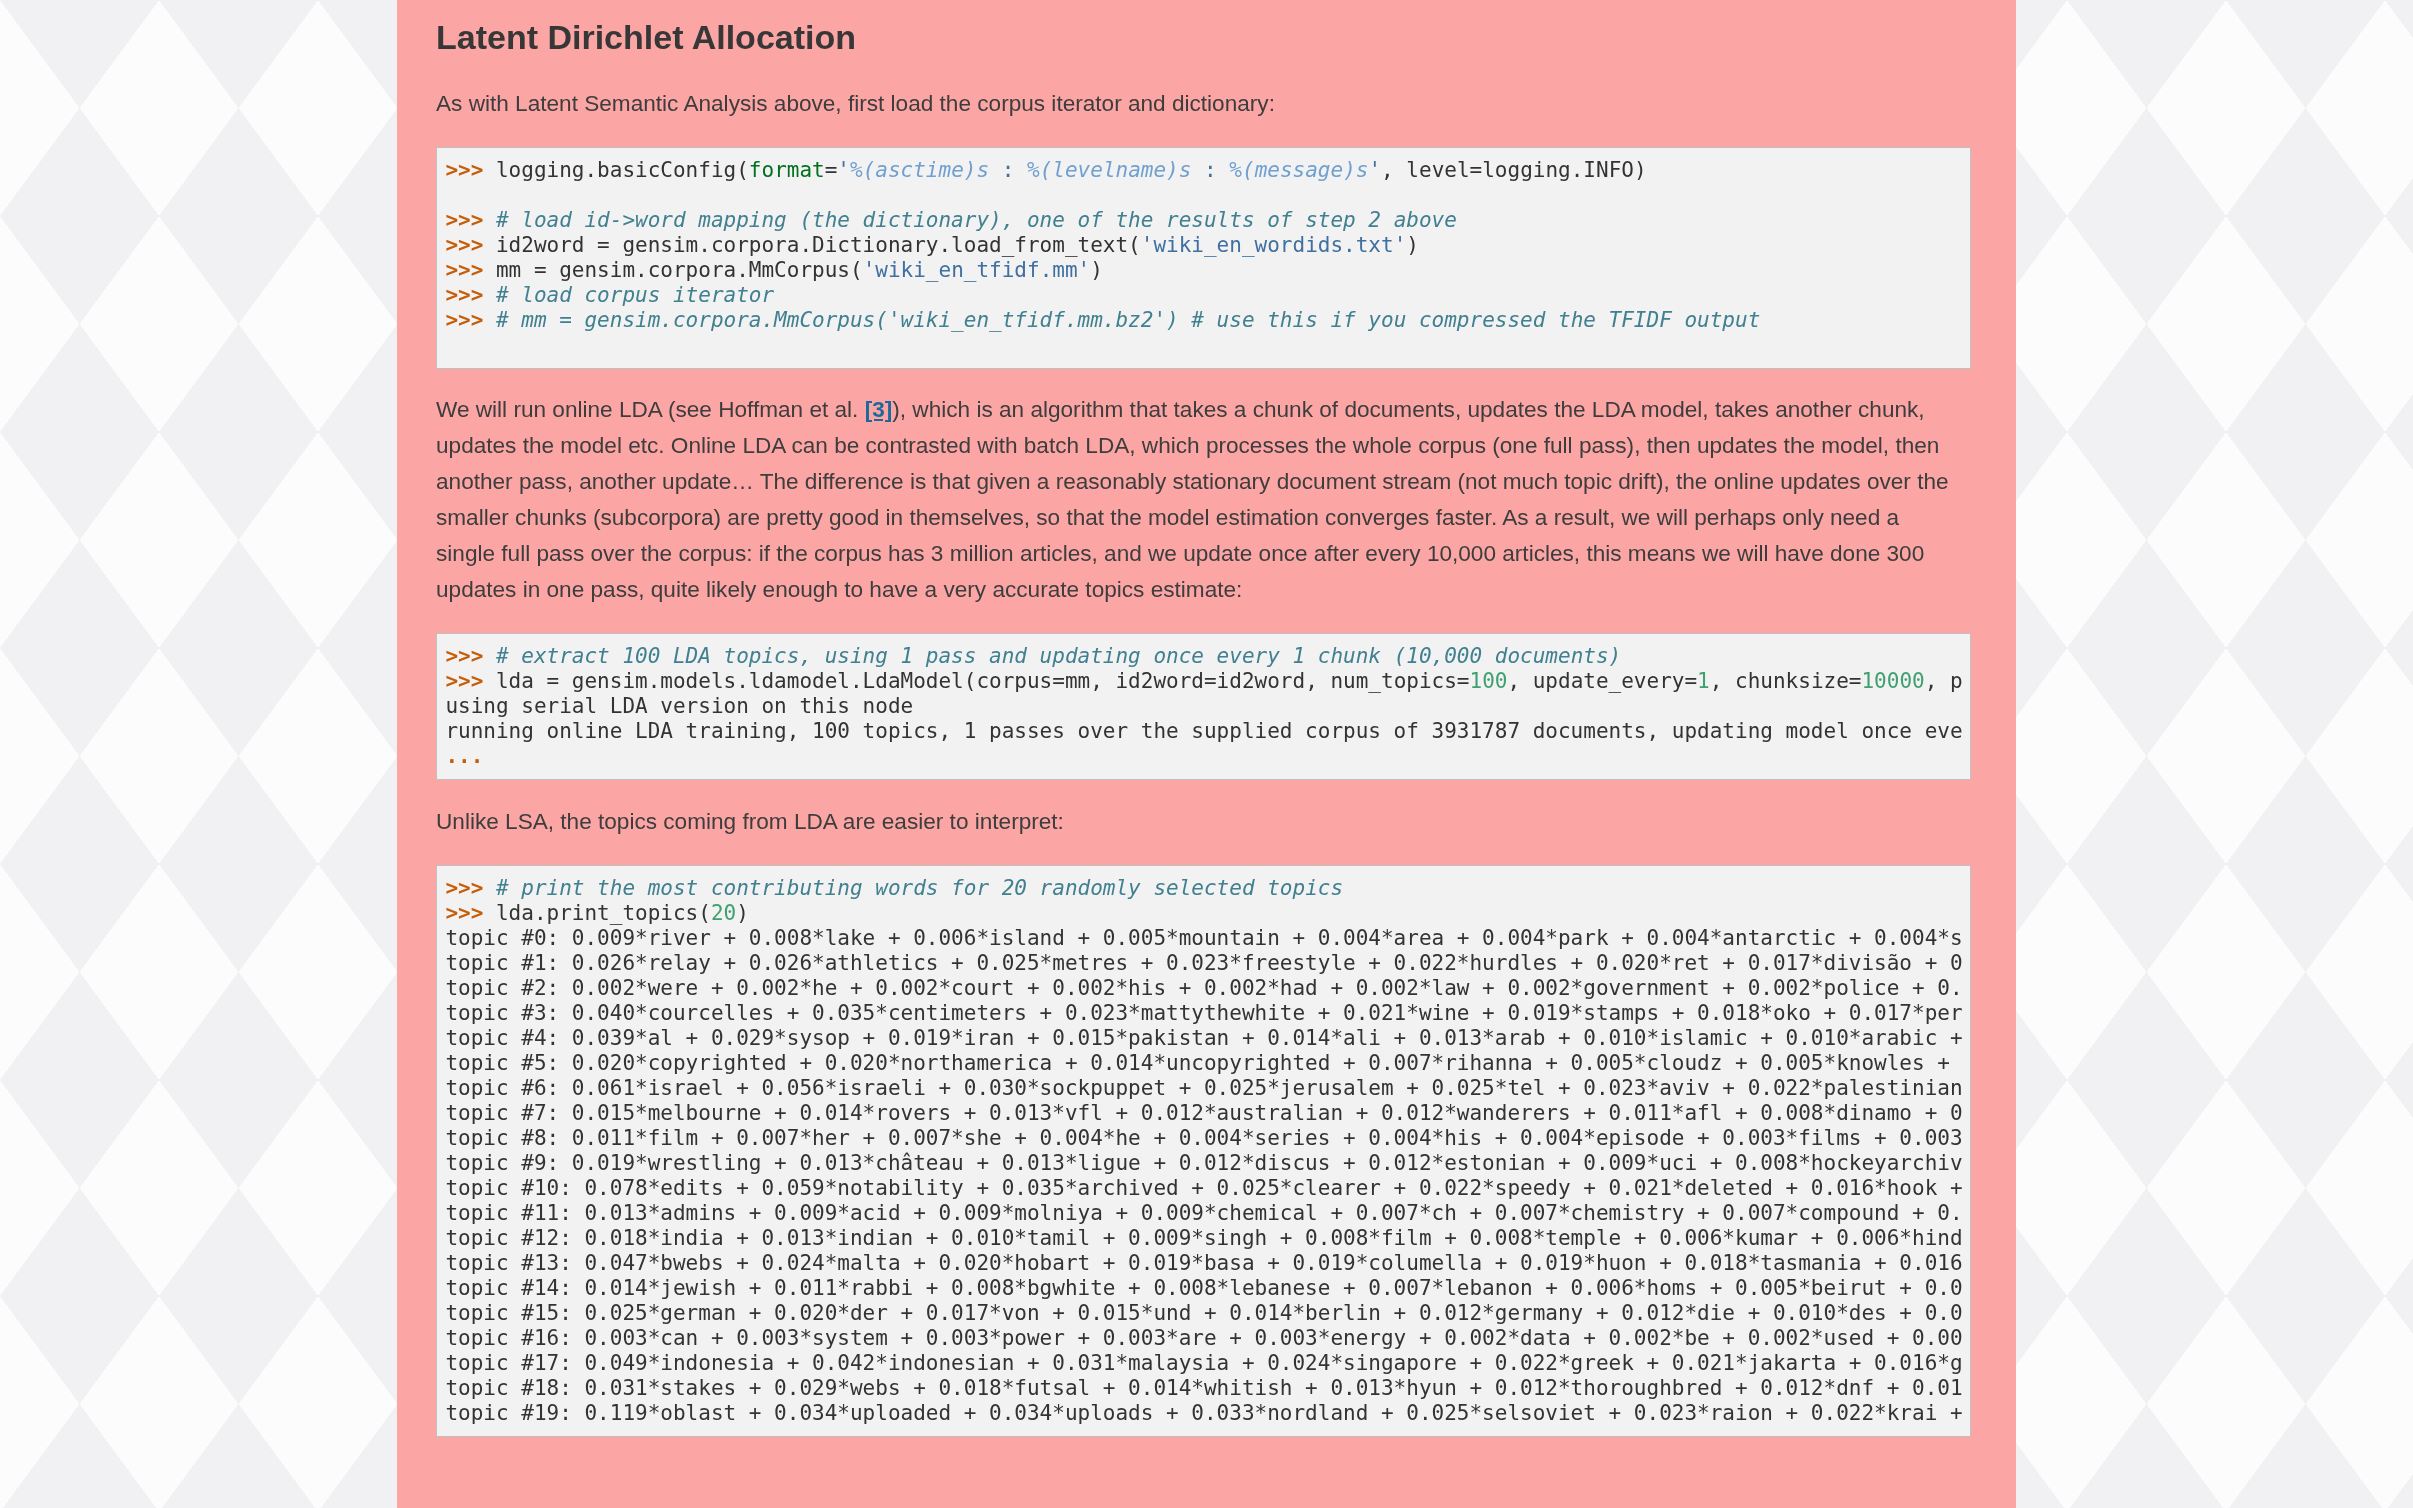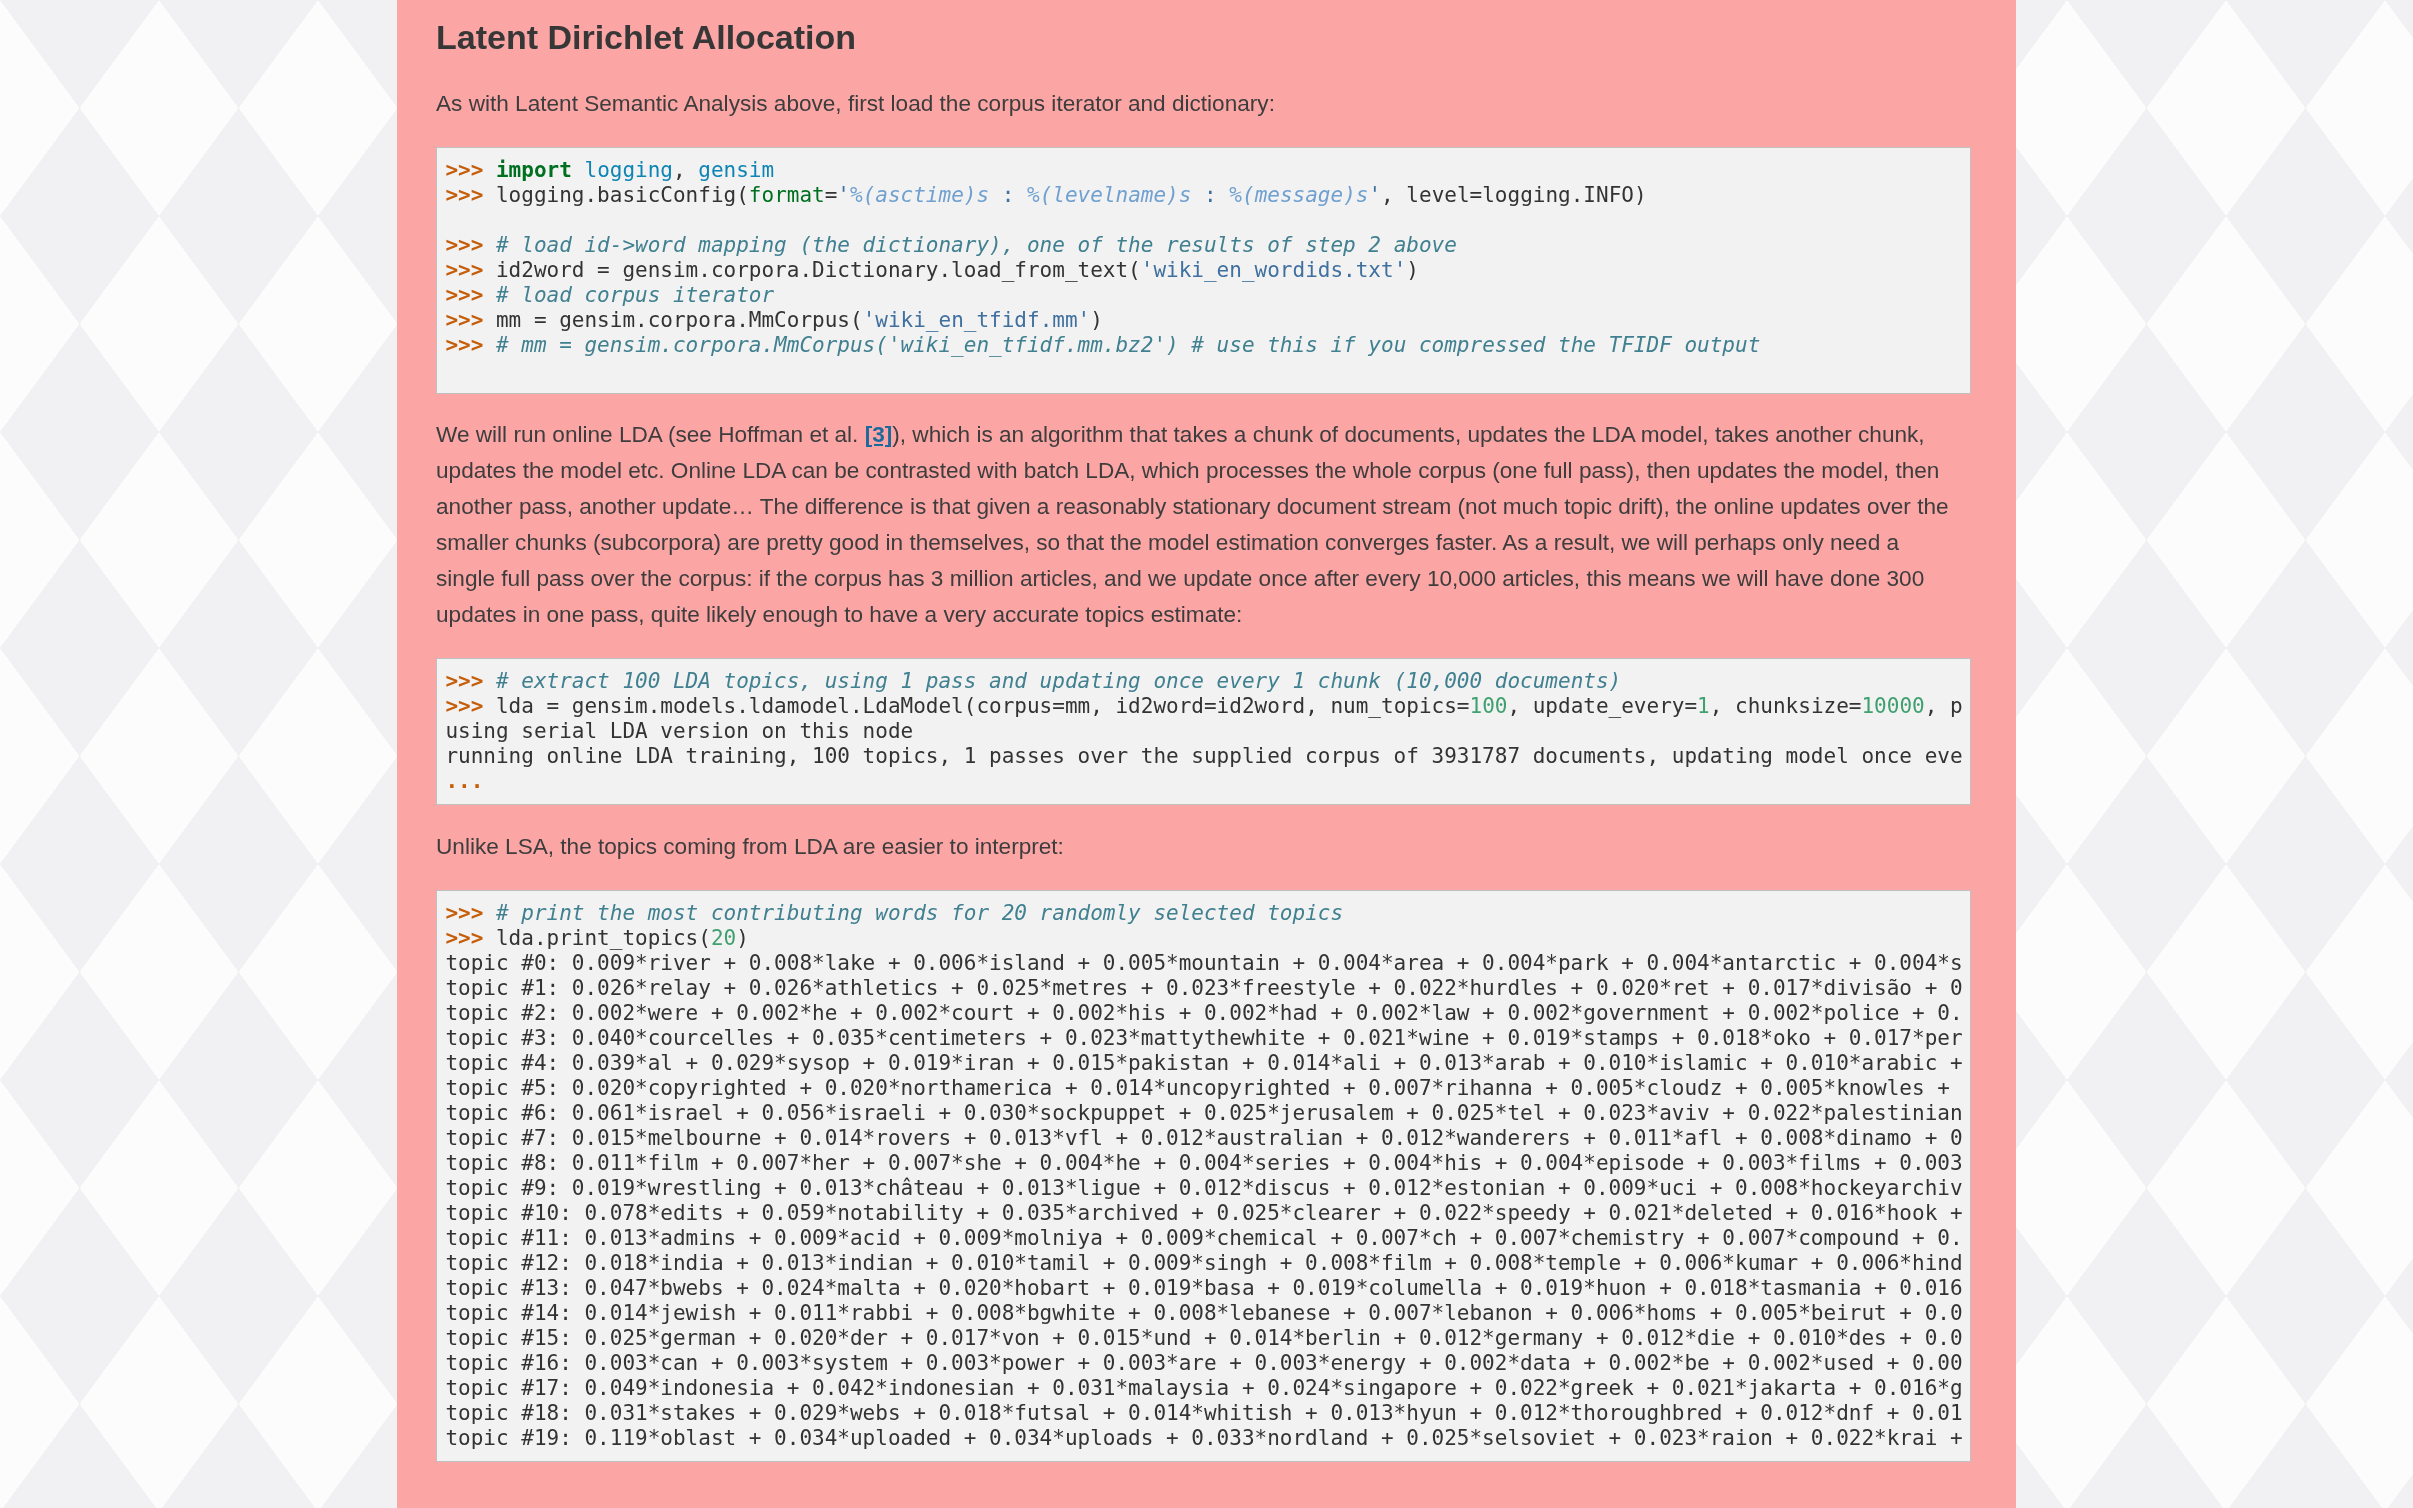--- a/index.html
+++ b/index.html
@@ -79,27 +79,26 @@
 </head>
 <body>
 
 <div class="content-column">
 
   <h1 class="page-title">Latent Dirichlet Allocation</h1>
 
   <p class="body-text">As with Latent Semantic Analysis above, first load the corpus iterator and dictionary:</p>
 
   <div class="codeblock">
-      <div class="cl"><span class="gp">&gt;&gt;&gt; </span><span class="k">import</span><span class="tx"> </span><span class="nn">logging</span><span class="tx">, </span><span class="nn">gensim</span></div>
       <div class="cl"><span class="gp">&gt;&gt;&gt; </span><span class="tx">logging.basicConfig(</span><span class="nb">format</span><span class="tx">=</span><span class="s">'</span><span class="si">%(asctime)s</span><span class="s"> : </span><span class="si">%(levelname)s</span><span class="s"> : </span><span class="si">%(message)s</span><span class="s">'</span><span class="tx">, level=logging.INFO)</span></div>
       <div class="cl">&nbsp;</div>
       <div class="cl"><span class="gp">&gt;&gt;&gt; </span><span class="c"># load id-&gt;word mapping (the dictionary), one of the results of step 2 above</span></div>
       <div class="cl"><span class="gp">&gt;&gt;&gt; </span><span class="tx">id2word = gensim.corpora.Dictionary.load_from_text(</span><span class="s">'wiki_en_wordids.txt'</span><span class="tx">)</span></div>
+      <div class="cl"><span class="gp">&gt;&gt;&gt; </span><span class="tx">mm = gensim.corpora.MmCorpus(</span><span class="s">'wiki_en_tfidf.mm'</span><span class="tx">)</span></div>
       <div class="cl"><span class="gp">&gt;&gt;&gt; </span><span class="c"># load corpus iterator</span></div>
-      <div class="cl"><span class="gp">&gt;&gt;&gt; </span><span class="tx">mm = gensim.corpora.MmCorpus(</span><span class="s">'wiki_en_tfidf.mm'</span><span class="tx">)</span></div>
       <div class="cl"><span class="gp">&gt;&gt;&gt; </span><span class="c"># mm = gensim.corpora.MmCorpus('wiki_en_tfidf.mm.bz2') # use this if you compressed the TFIDF output</span></div>
       <div class="cl">&nbsp;</div>
     </div>
 
   <p class="body-text"><span>We will run online LDA (see Hoffman et al. </span><a class="ref-link">[3]</a><span>), which is an algorithm that takes a chunk of documents, updates the LDA model, takes another chunk, updates the model etc. Online LDA can be contrasted with batch LDA, which processes the whole corpus (one full pass), then updates the model, then another pass, another update… The difference is that given a reasonably stationary document stream (not much topic drift), the online updates over the smaller chunks (subcorpora) are pretty good in themselves, so that the model estimation converges faster. As a result, we will perhaps only need a single full pass over the corpus: if the corpus has 3 million articles, and we update once after every 10,000 articles, this means we will have done 300 updates in one pass, quite likely enough to have a very accurate topics estimate:</span></p>
 
   <div class="codeblock">
       <div class="cl"><span class="gp">&gt;&gt;&gt; </span><span class="c"># extract 100 LDA topics, using 1 pass and updating once every 1 chunk (10,000 documents)</span></div>
       <div class="cl"><span class="gp">&gt;&gt;&gt; </span><span class="tx">lda = gensim.models.ldamodel.LdaModel(corpus=mm, id2word=id2word, num_topics=</span><span class="m">100</span><span class="tx">, update_every=</span><span class="m">1</span><span class="tx">, chunksize=</span><span class="m">10000</span><span class="tx">, passes=</span></div>
       <div class="cl"><span class="go">using serial LDA version on this node</span></div>

